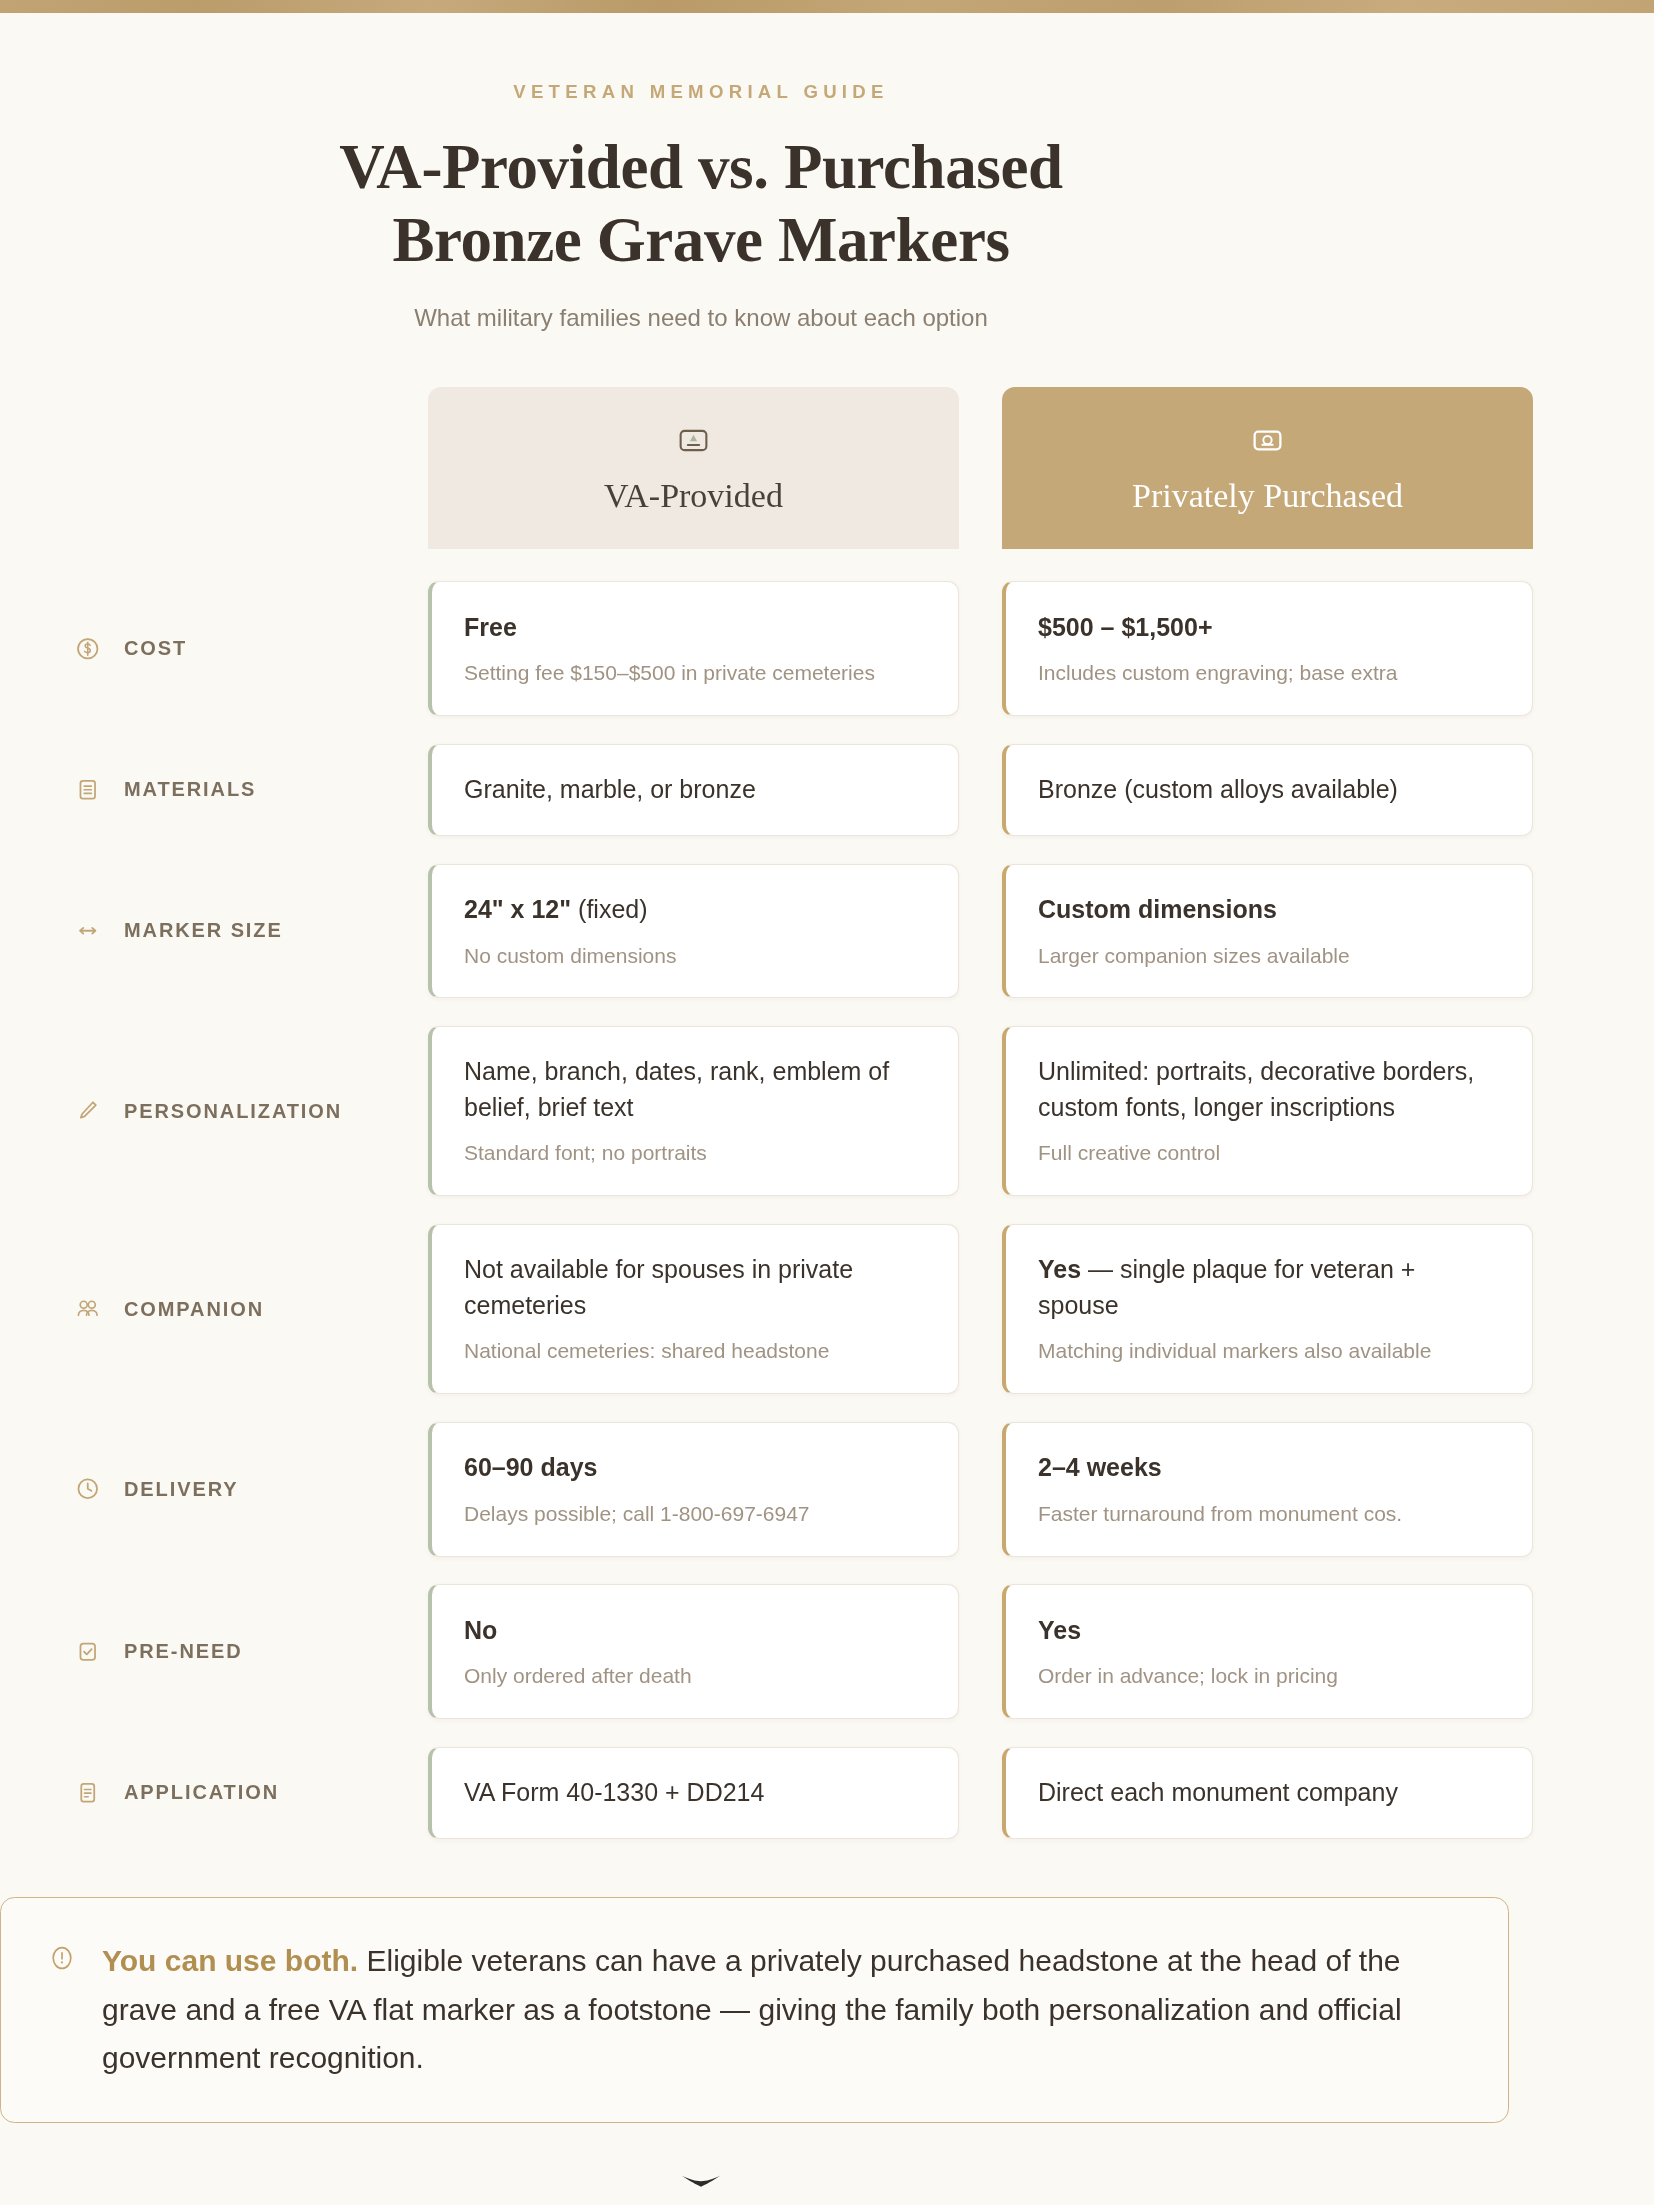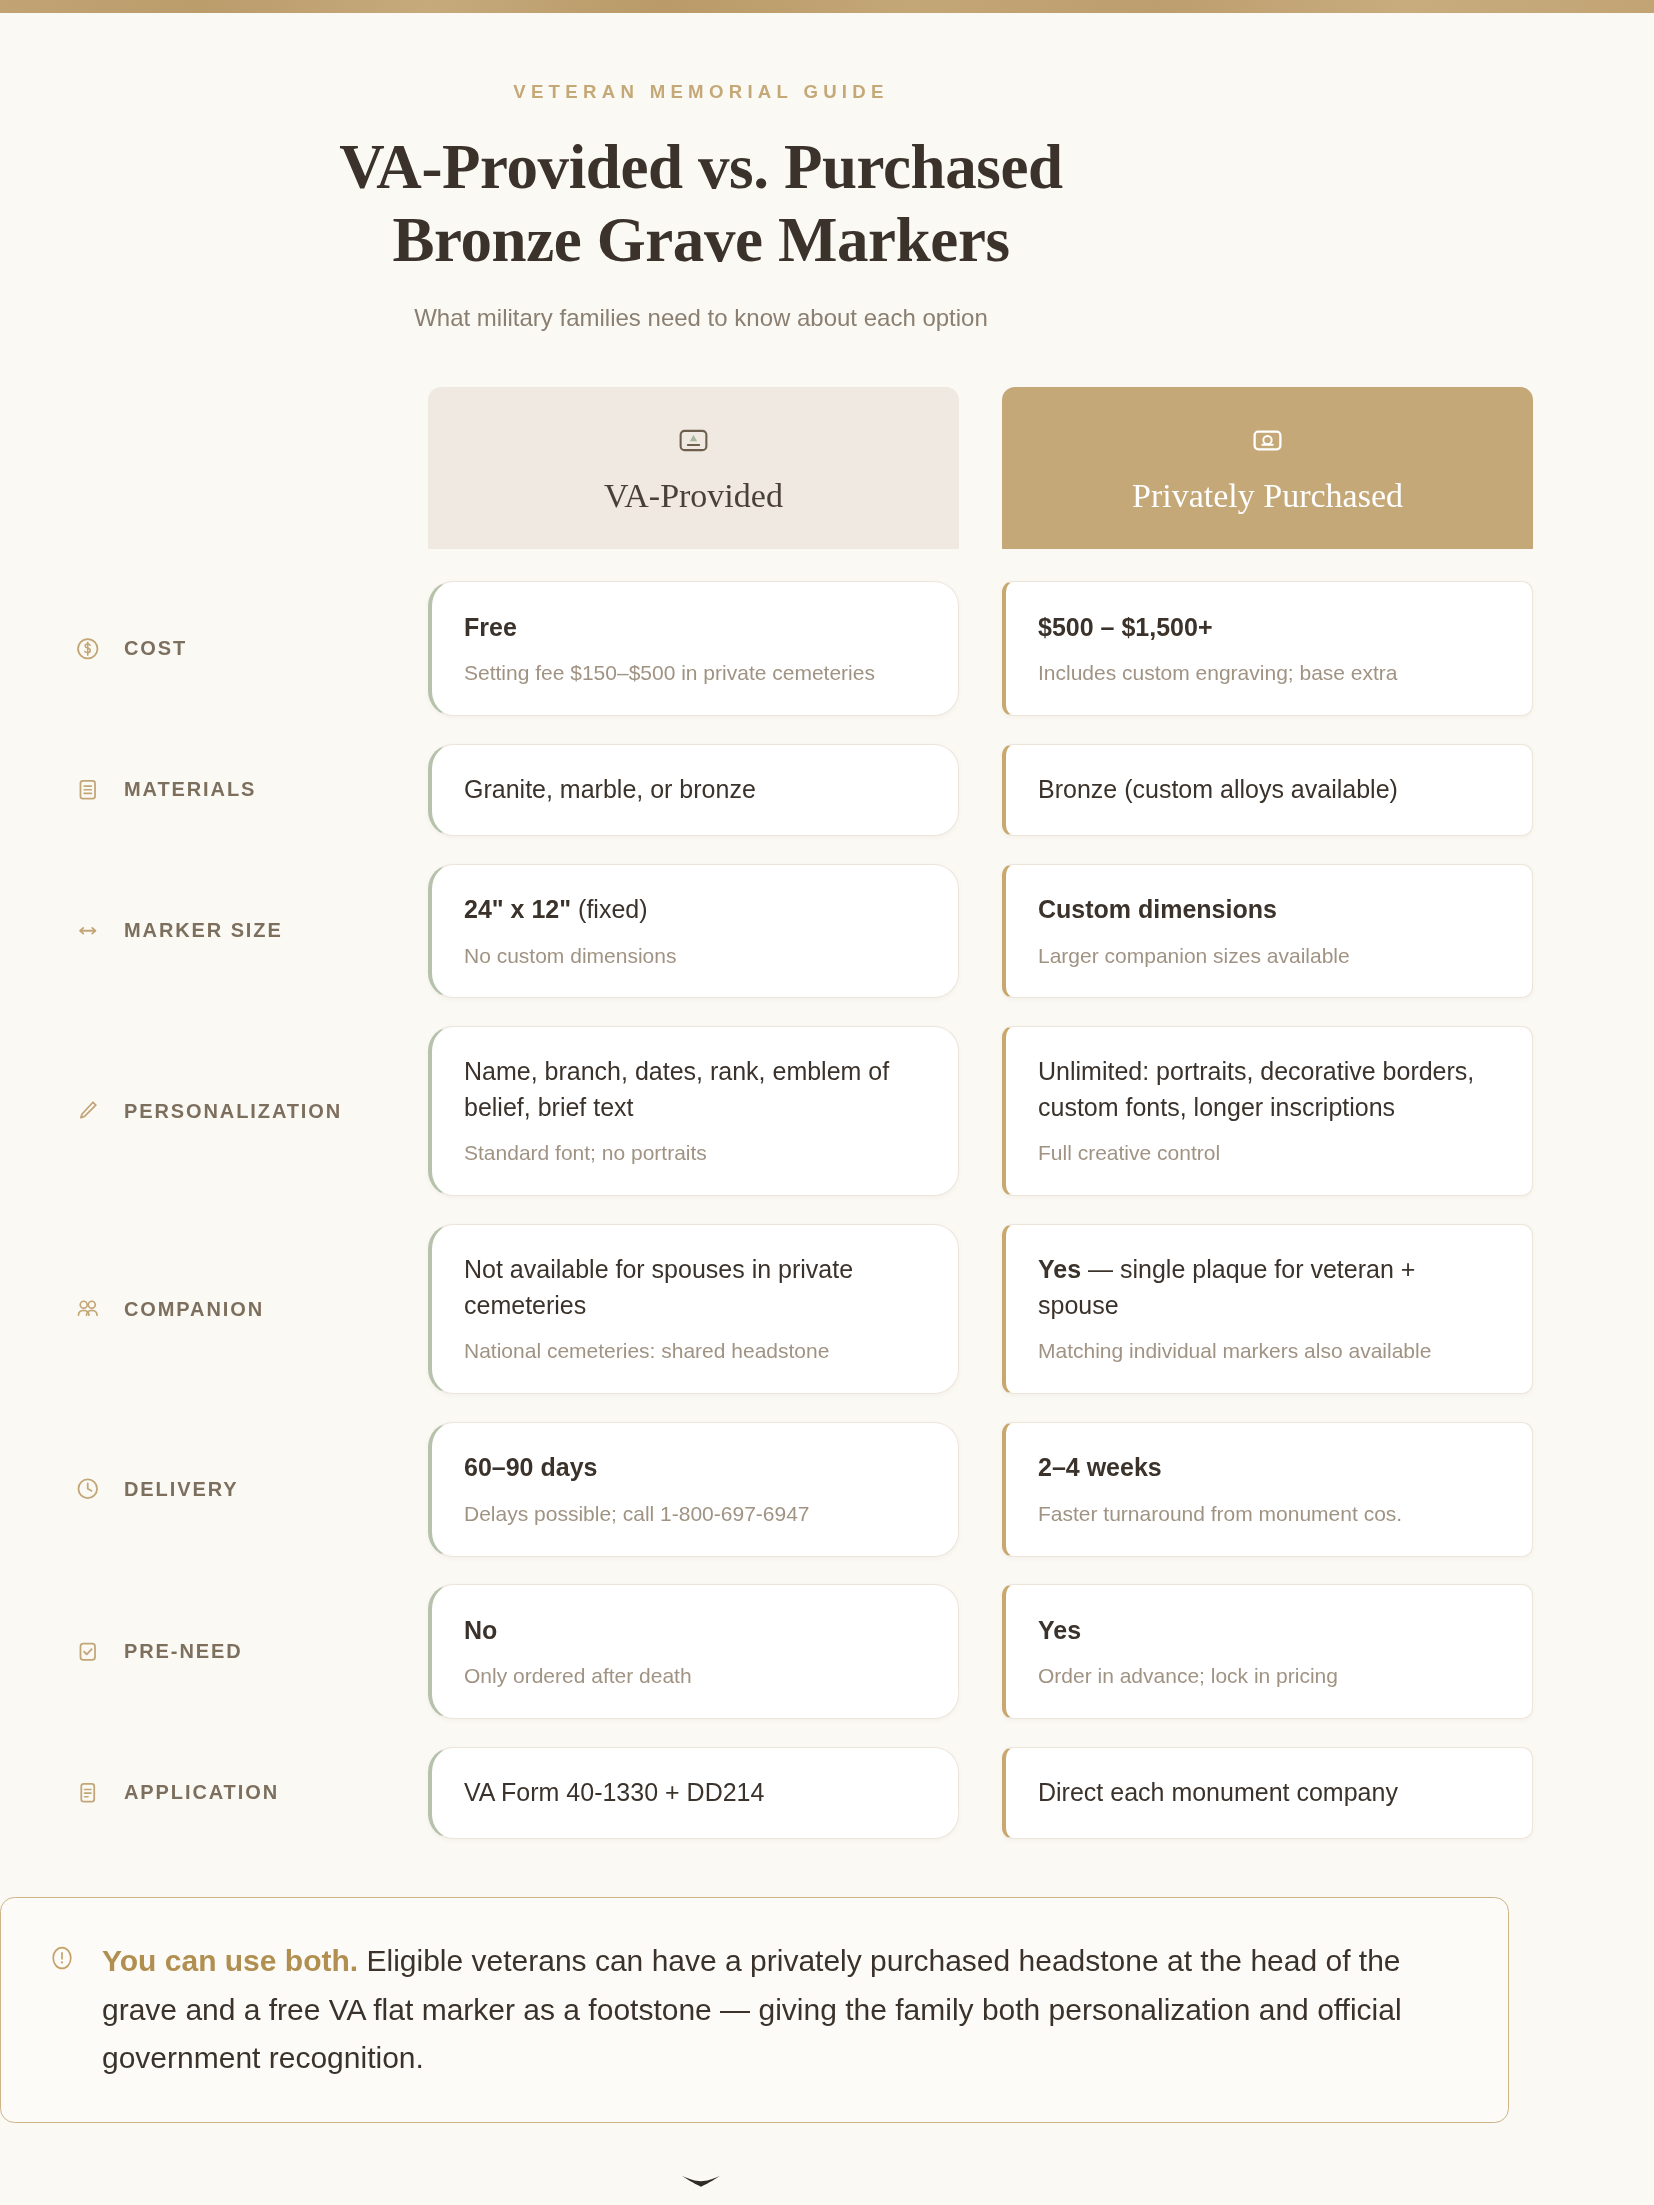--- a/index.html
+++ b/index.html
@@ -143,21 +143,21 @@
     border-radius: 11.3px;
     border: 0.8px solid #ece5da;
     box-shadow: 0 1.6px 4px rgba(120, 100, 70, 0.055);
     padding: 27.5px 32px;
     height: 100%;
     display: flex;
     flex-direction: column;
     justify-content: center;
     gap: 13px;
   }
-  .card.left  { border-left: 4.8px solid #b6c2ab; border-radius: 25px; }
+  .card.left  { border-left: 4.8px solid #b6c2ab; }
   .card.right { border-left: 4.8px solid #c9a86f; }
 
   .card-primary {
     font-family: "Liberation Sans", sans-serif;
     font-size: 25px;
     color: #3b332b;
     line-height: 1.42;
   }
   .card-primary b { font-weight: 700; }
   .card-sub {

